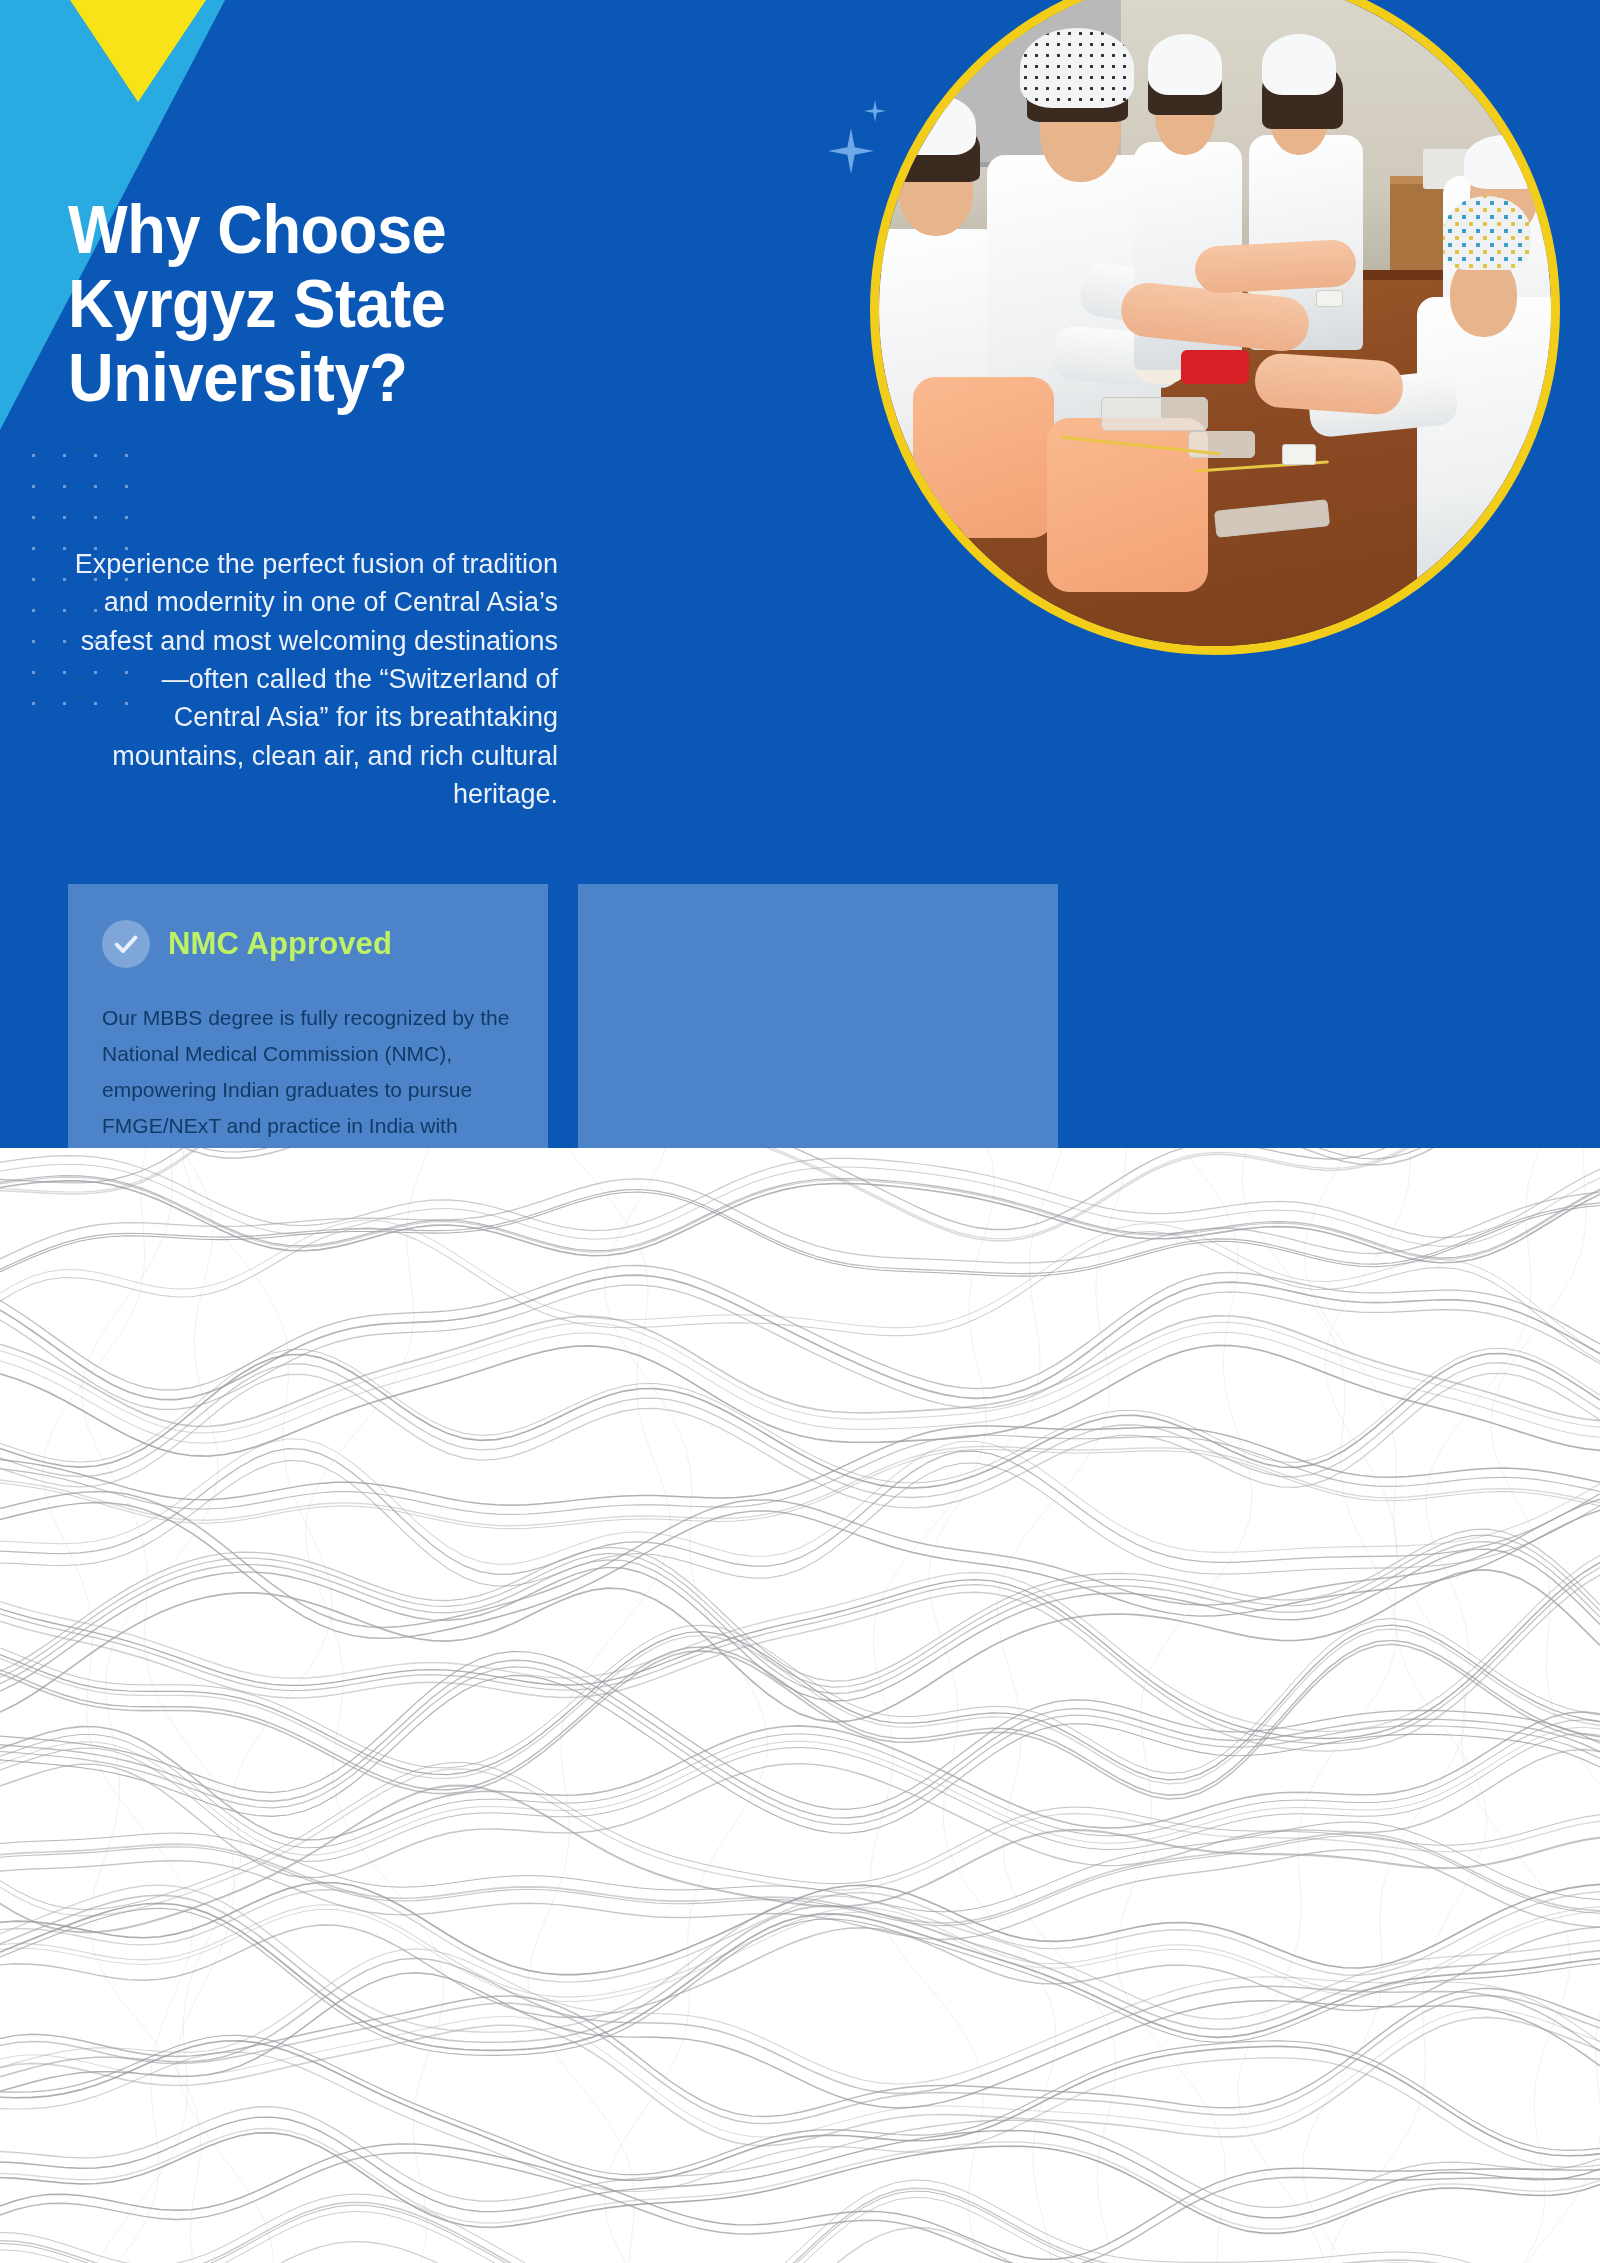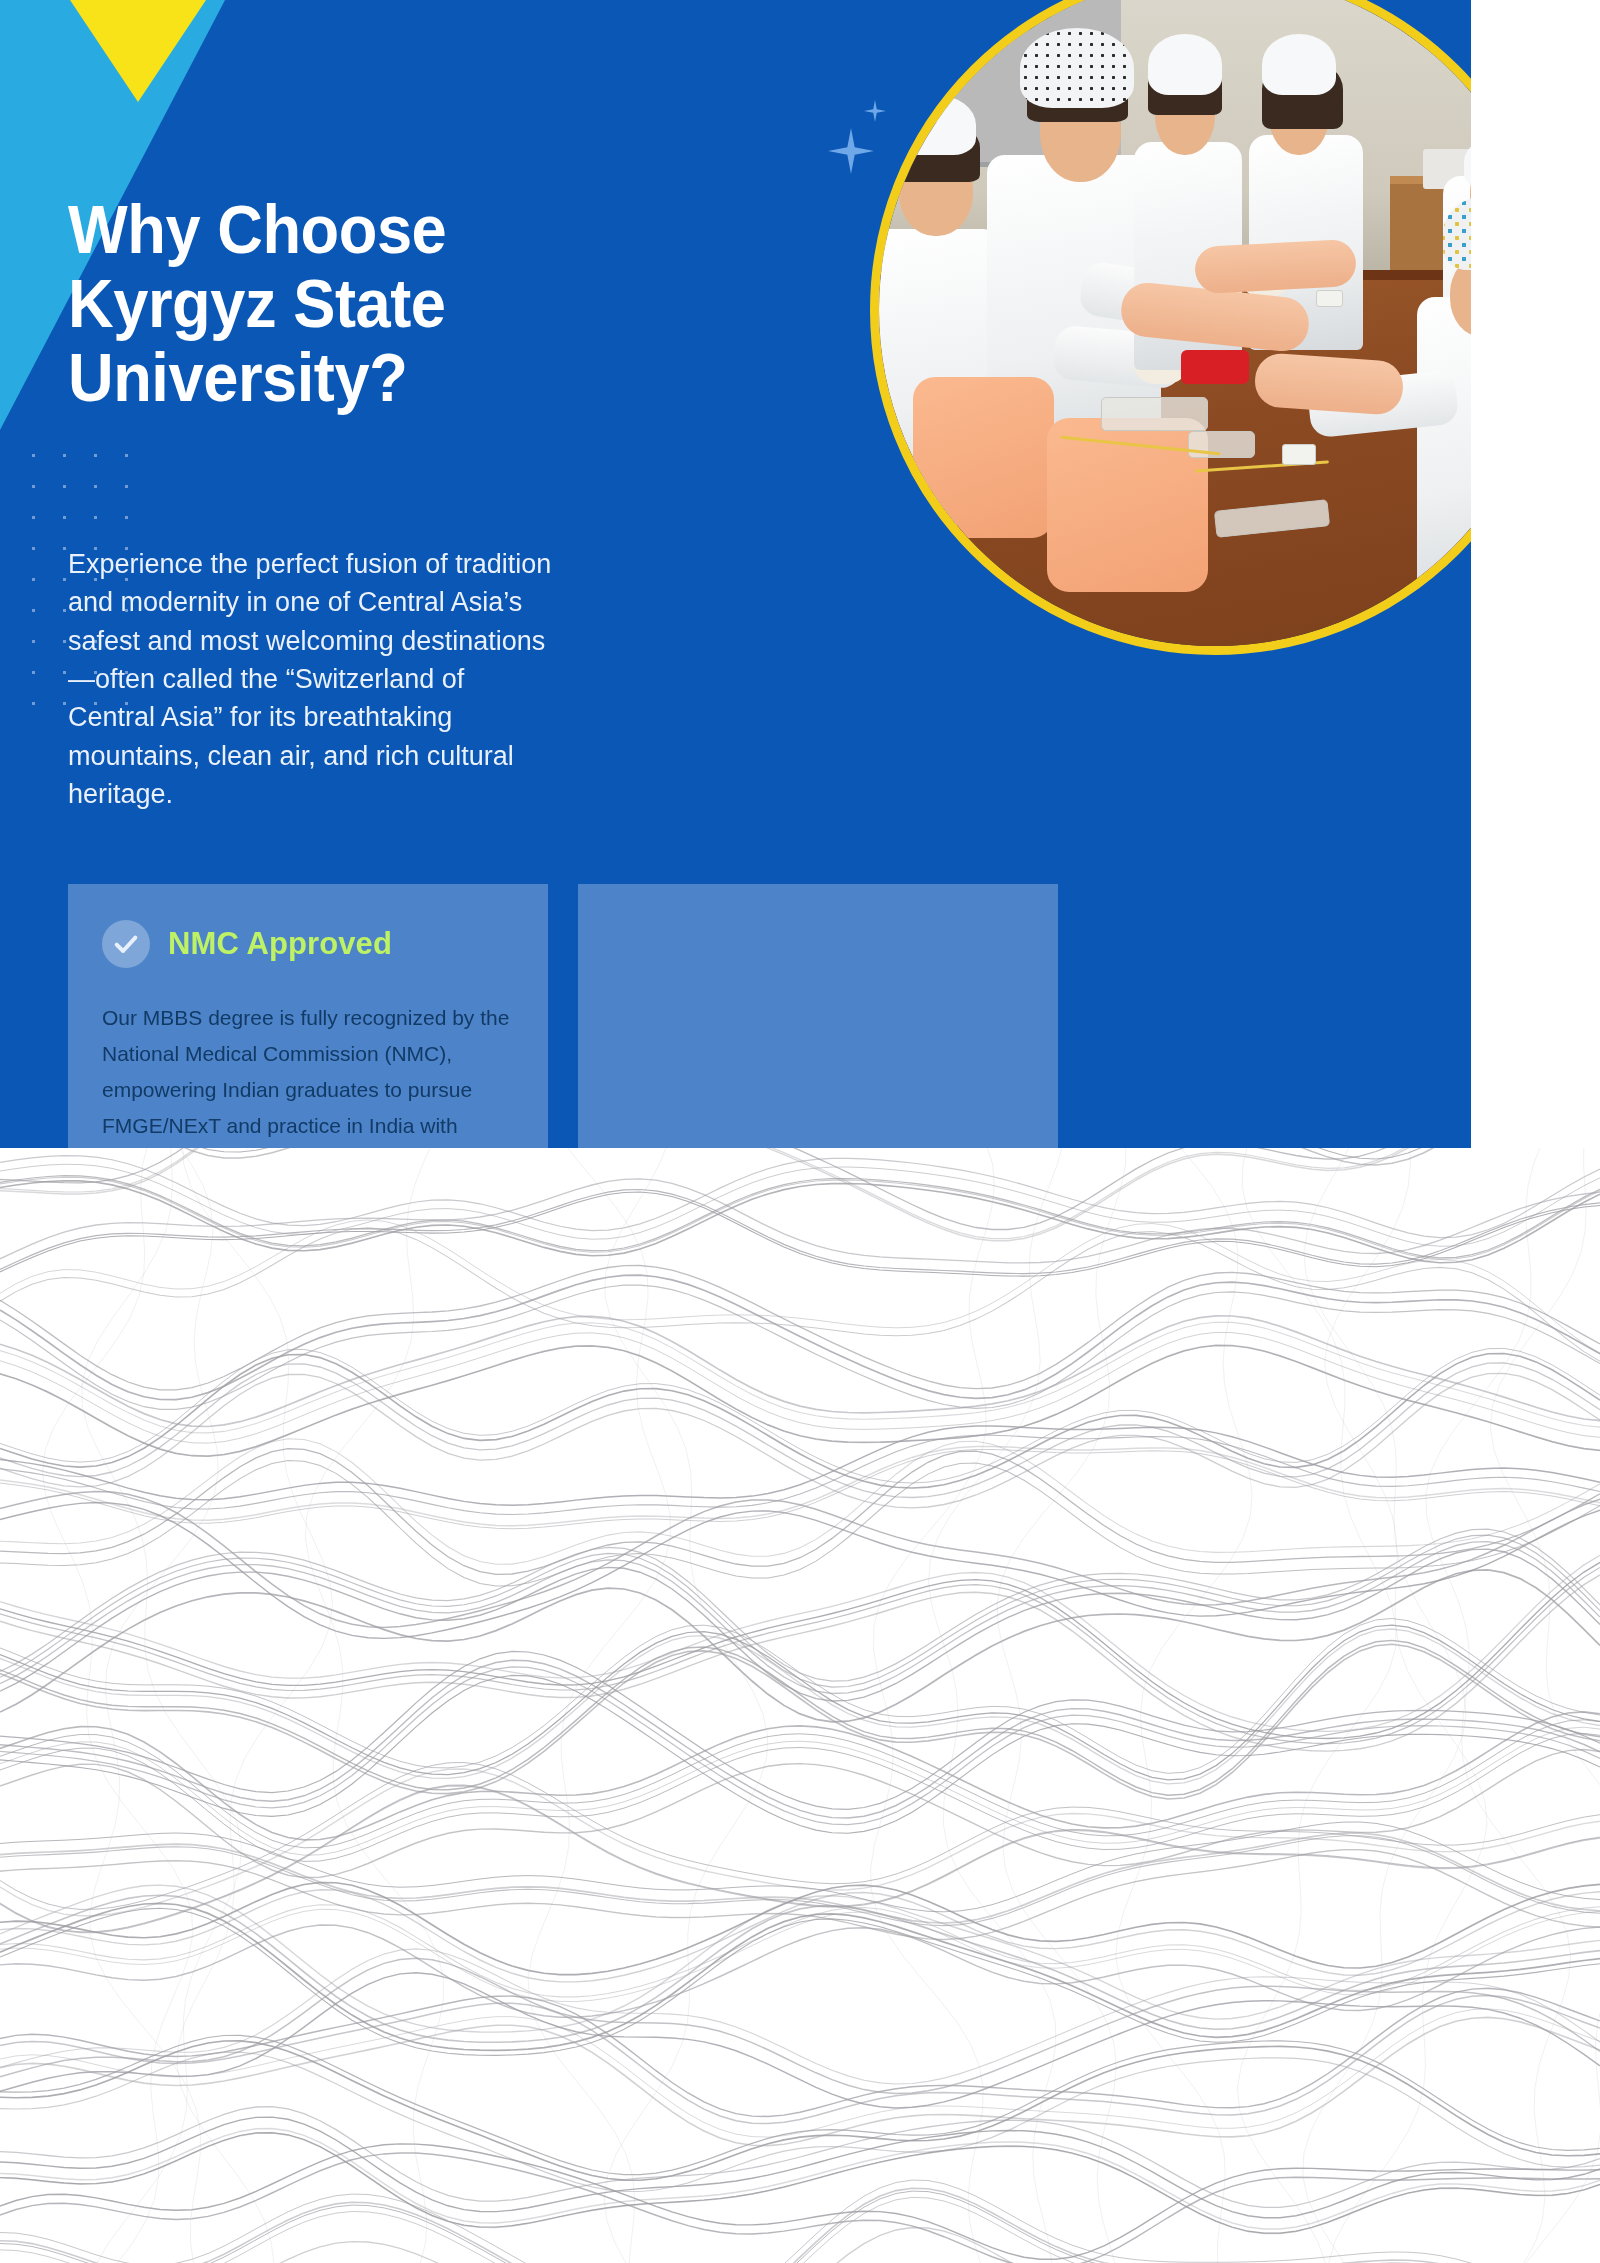--- a/index.html
+++ b/index.html
@@ -6,21 +6,21 @@
   html,body { width:1600px; height:2263px; }
   body {
     font-family:"Liberation Sans", sans-serif;
     background:#ffffff;
     position:relative;
     overflow:hidden;
   }
 
   
   .hero {
-    position:absolute; left:0; top:0; width:1471px; height:1148px;
+    position:absolute; left:0; top:0; width:1600px; height:1148px;
     background:#0B57B5; overflow:hidden;
   }
   .corner-cyan2 {
     position:absolute; left:0; top:0; width:0; height:0;
     border-left:0 solid transparent;
     border-top:430px solid #29ABE2;
     border-right:225px solid transparent;
   }
   .corner-yellow {
     position:absolute; left:70px; top:0; width:0; height:0;
@@ -102,21 +102,21 @@
   
   .hero-title {
     position:absolute; left:68px; top:192px; width:640px;
     font-family:"Liberation Sans Narrow","Liberation Sans", sans-serif;
     font-weight:bold; font-size:68px; line-height:1.09;
     letter-spacing:-0.5px; color:#ffffff;
     transform:scaleX(.93); transform-origin:left top;
   }
   .hero-sub {
     position:absolute; left:68px; top:545px; width:490px;
-    font-size:27px; line-height:1.42; color:#EAF1FB; font-weight:400;
+    font-size:27px; line-height:1.42; color:#EAF1FB; font-weight:400;text-align:right;
   }
 
   
   .badge-card {
     position:absolute; width:480px; height:268px;
     background:rgba(255,255,255,.27);
     padding:36px 34px 0 34px;
   }
   .badge-card.left  { left:68px;  top:884px; }
   .badge-card.right { left:578px; top:884px; }

